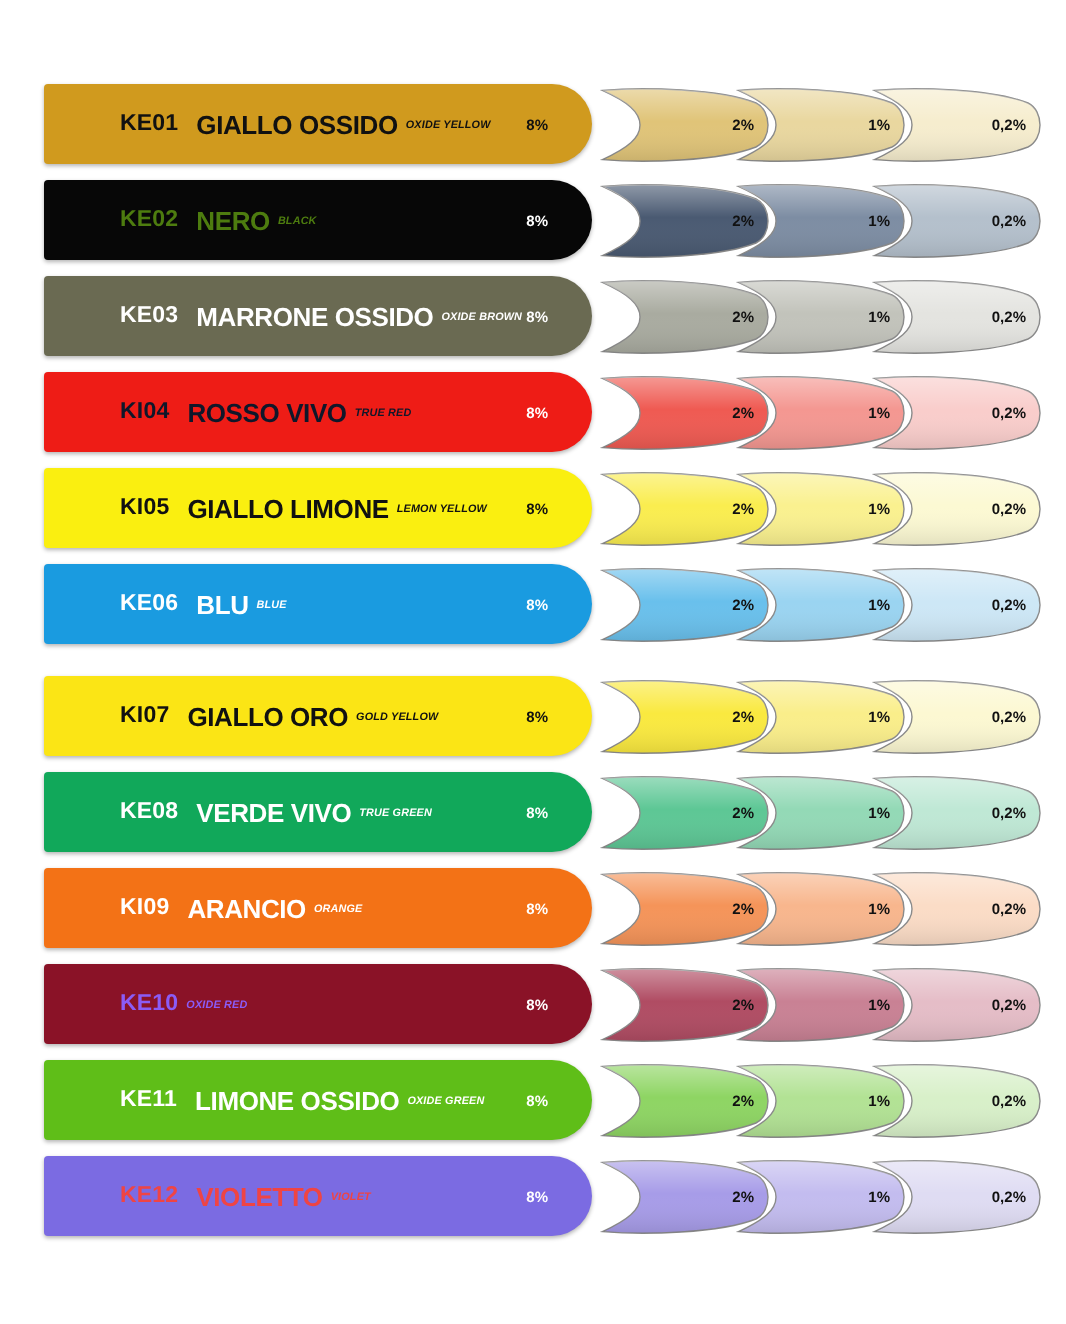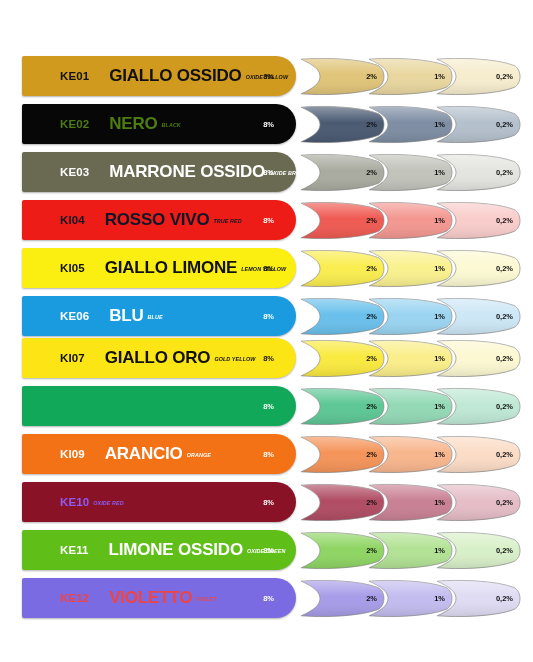--- a/index.html
+++ b/index.html
@@ -57,23 +57,23 @@
     padding-left: 38px;
     white-space: nowrap;
     pointer-events: none;
   }
   .code {
     font-size: 11.5px;
     font-weight: bold;
     letter-spacing: 0.1px;
   }
   .name {
-    font-size: 17px;
+    font-size: 13px;
     font-weight: bold;
-    margin-left: 20px;
+    margin-left: 9px;
     letter-spacing: -0.2px;
   }
   .en {
     font-size: 5.4px;
     font-weight: bold;
     font-style: italic;
     margin-left: 4px;
     letter-spacing: 0.1px;
     transform: translateY(1px);
   }
@@ -117,21 +117,21 @@
     font-size: 7.5px;
     font-weight: bold;
     color: #111111;
     pointer-events: none;
   }
 </style>
 </head>
 <body>
 
 <div id="chart-sheet">
-    <div class="color-group" style="top: 56px;">
+    <div class="color-group" style="top: 42px;">
       <div class="color-row">
         <div class="bar-wrap">
           <div class="bar" style="background:#D09A1E"></div>
           <div class="bar-label" style="color:#111111">
             <span class="code">KE01</span>
             <span class="name">GIALLO OSSIDO</span>
             <span class="en">OXIDE YELLOW</span>
           </div>
           <div class="bar-pct" style="color:#111111">8%</div>
         </div>
@@ -494,20 +494,25 @@
             </defs>
             <path d="M1.2,1.2 C22,-0.6 60,0.4 78,7.5 C86,11.5 86,25.5 78,29.5 C60,36.6 22,37.6 1.2,35.8 C14,30 20,25 20,18.5 C20,12 14,7 1.2,1.2 Z" fill="#FCF8D2" stroke="#8a8a8a" stroke-width="0.7"></path>
             <path d="M1.2,1.2 C22,-0.6 60,0.4 78,7.5 C86,11.5 86,25.5 78,29.5 C60,36.6 22,37.6 1.2,35.8 C14,30 20,25 20,18.5 C20,12 14,7 1.2,1.2 Z" fill="url(#g1_0_2)"></path>
           </svg>
           <div class="tint-pct" style="color:#111111">0,2%</div>
         </div>
       </div>
       <div class="color-row">
         <div class="bar-wrap">
           <div class="bar" style="background:#11A85A"></div>
+          <div class="bar-label" style="color:#ffffff">
+            <span class="code">KE08</span>
+            <span class="name">VERDE VIVO</span>
+            <span class="en">TRUE GREEN</span>
+          </div>
           <div class="bar-pct" style="color:#ffffff">8%</div>
         </div>
         <div class="tint t1">
           <svg viewBox="0 0 86 37" preserveAspectRatio="none">
             <defs>
               <linearGradient id="g1_1_0" x1="0" y1="0" x2="0" y2="1">
                 <stop offset="0" stop-color="#ffffff" stop-opacity="0.38"></stop>
                 <stop offset="0.45" stop-color="#ffffff" stop-opacity="0"></stop>
                 <stop offset="1" stop-color="#000000" stop-opacity="0.10"></stop>
               </linearGradient>

